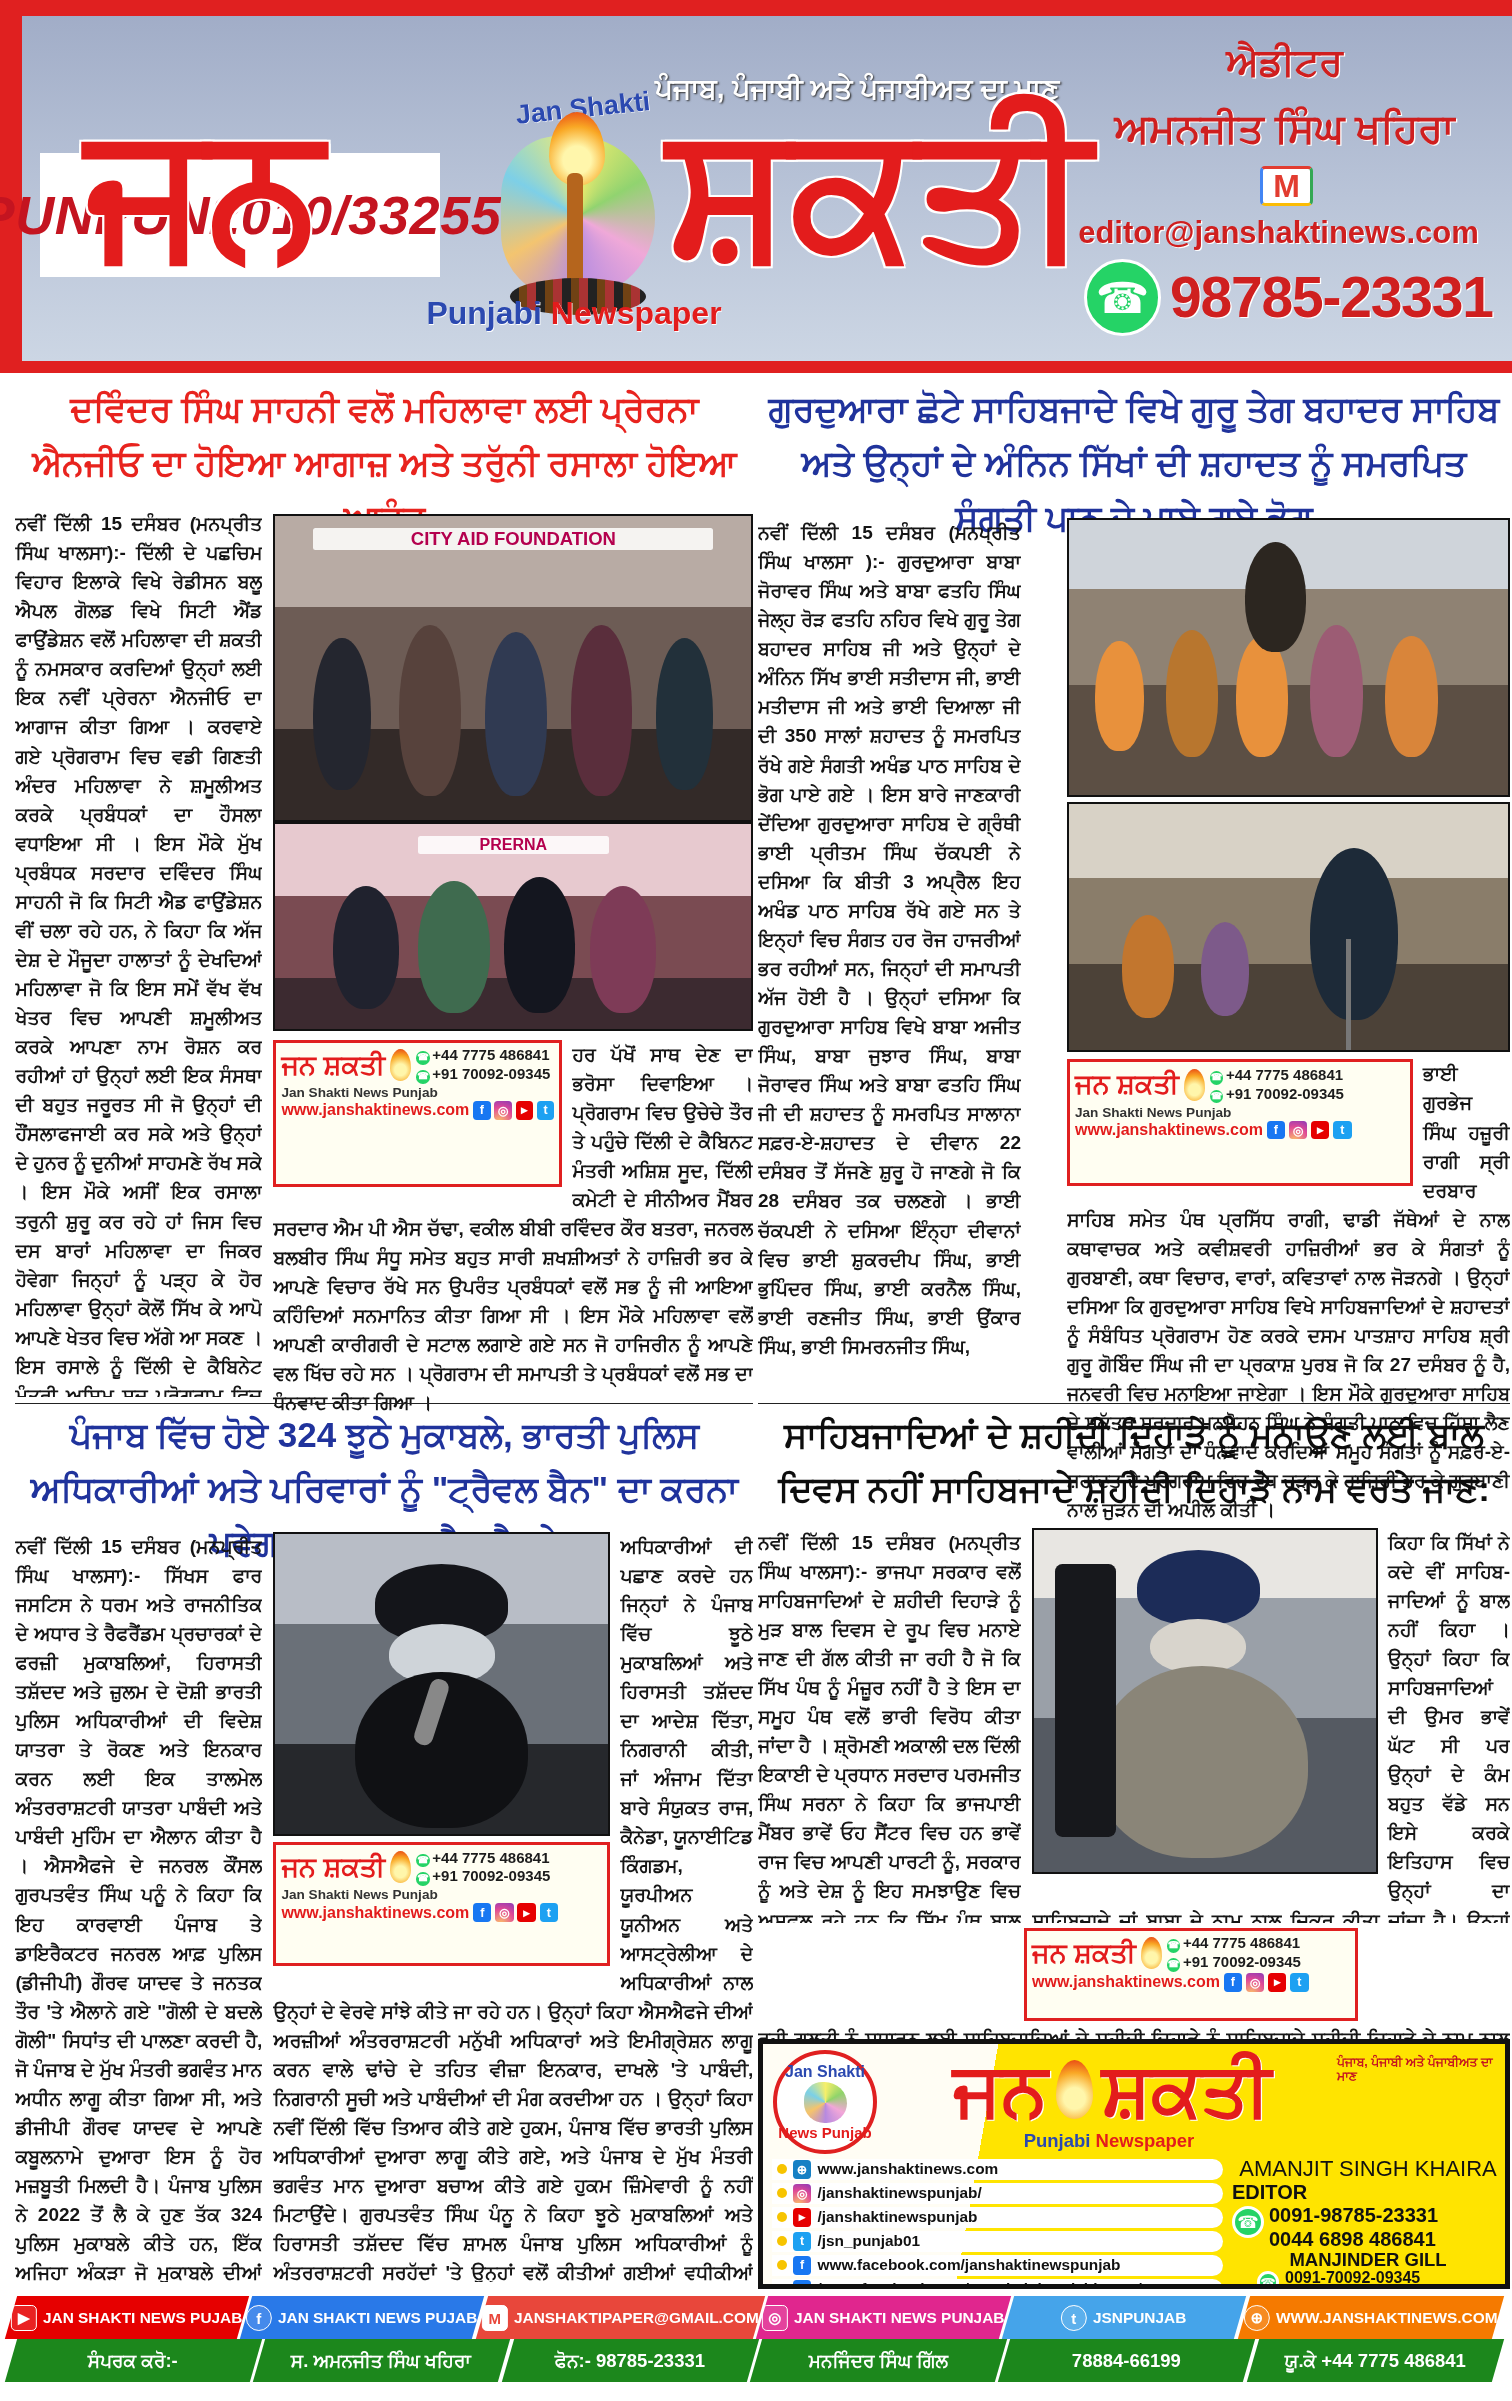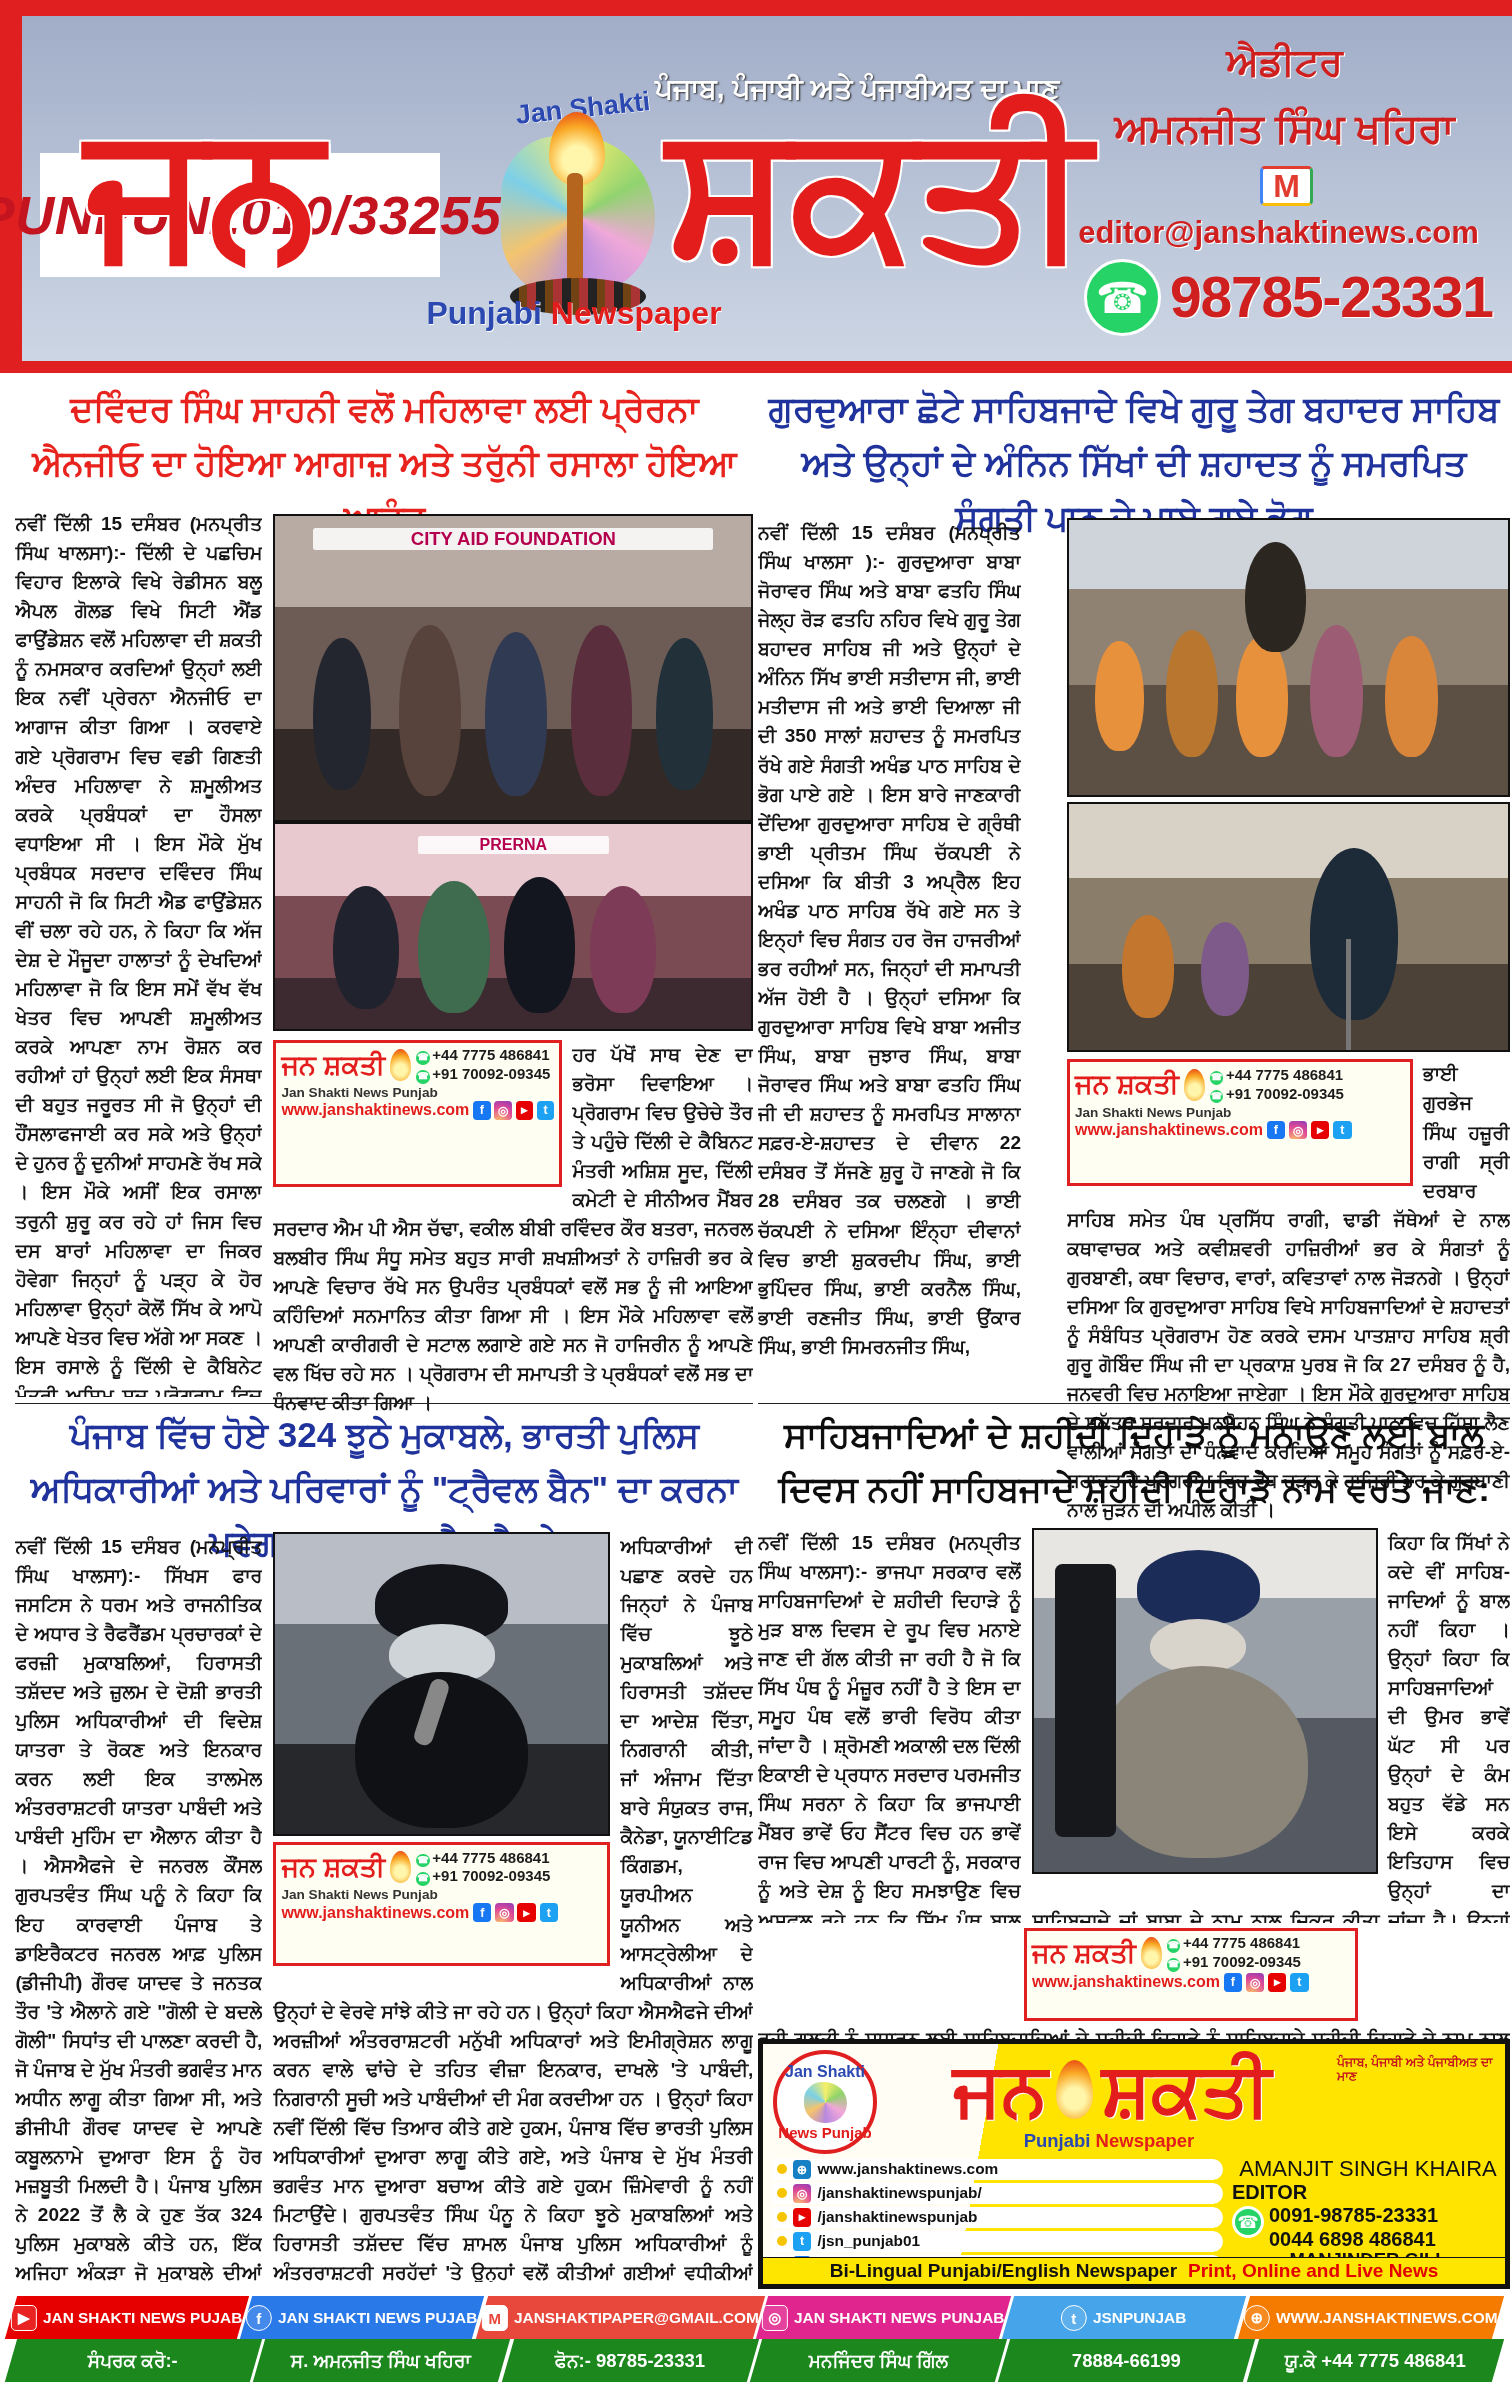--- a/index.html
+++ b/index.html
@@ -367,24 +367,20 @@
           <span class="sq sq-fb">f</span>
           <span>www.facebook.com/janshaktinewspunjab</span>
         </div>
       <div class="pm-link">
           <span class="dot"></span>
           <span class="sq sq-fb">f</span>
           <span>/www.facebook.com/JanShaktiPunjabiNews/</span>
         </div>
 
     </div>
-    <div class="pm-strip">
-      <span class="b1">Bi-Lingual Punjabi/English Newspaper</span>
-      <span class="b2">Print, Online and Live News</span>
-    </div>
   </aside>
 
   <footer class="footer">
     <div class="rib-row row-top">
       <div class="rib" style="background:#e60000;">
           <span class="rib-inner">
             <span class="fic">▶</span>
             <span>JAN SHAKTI NEWS PUJAB</span>
           </span>
         </div>

